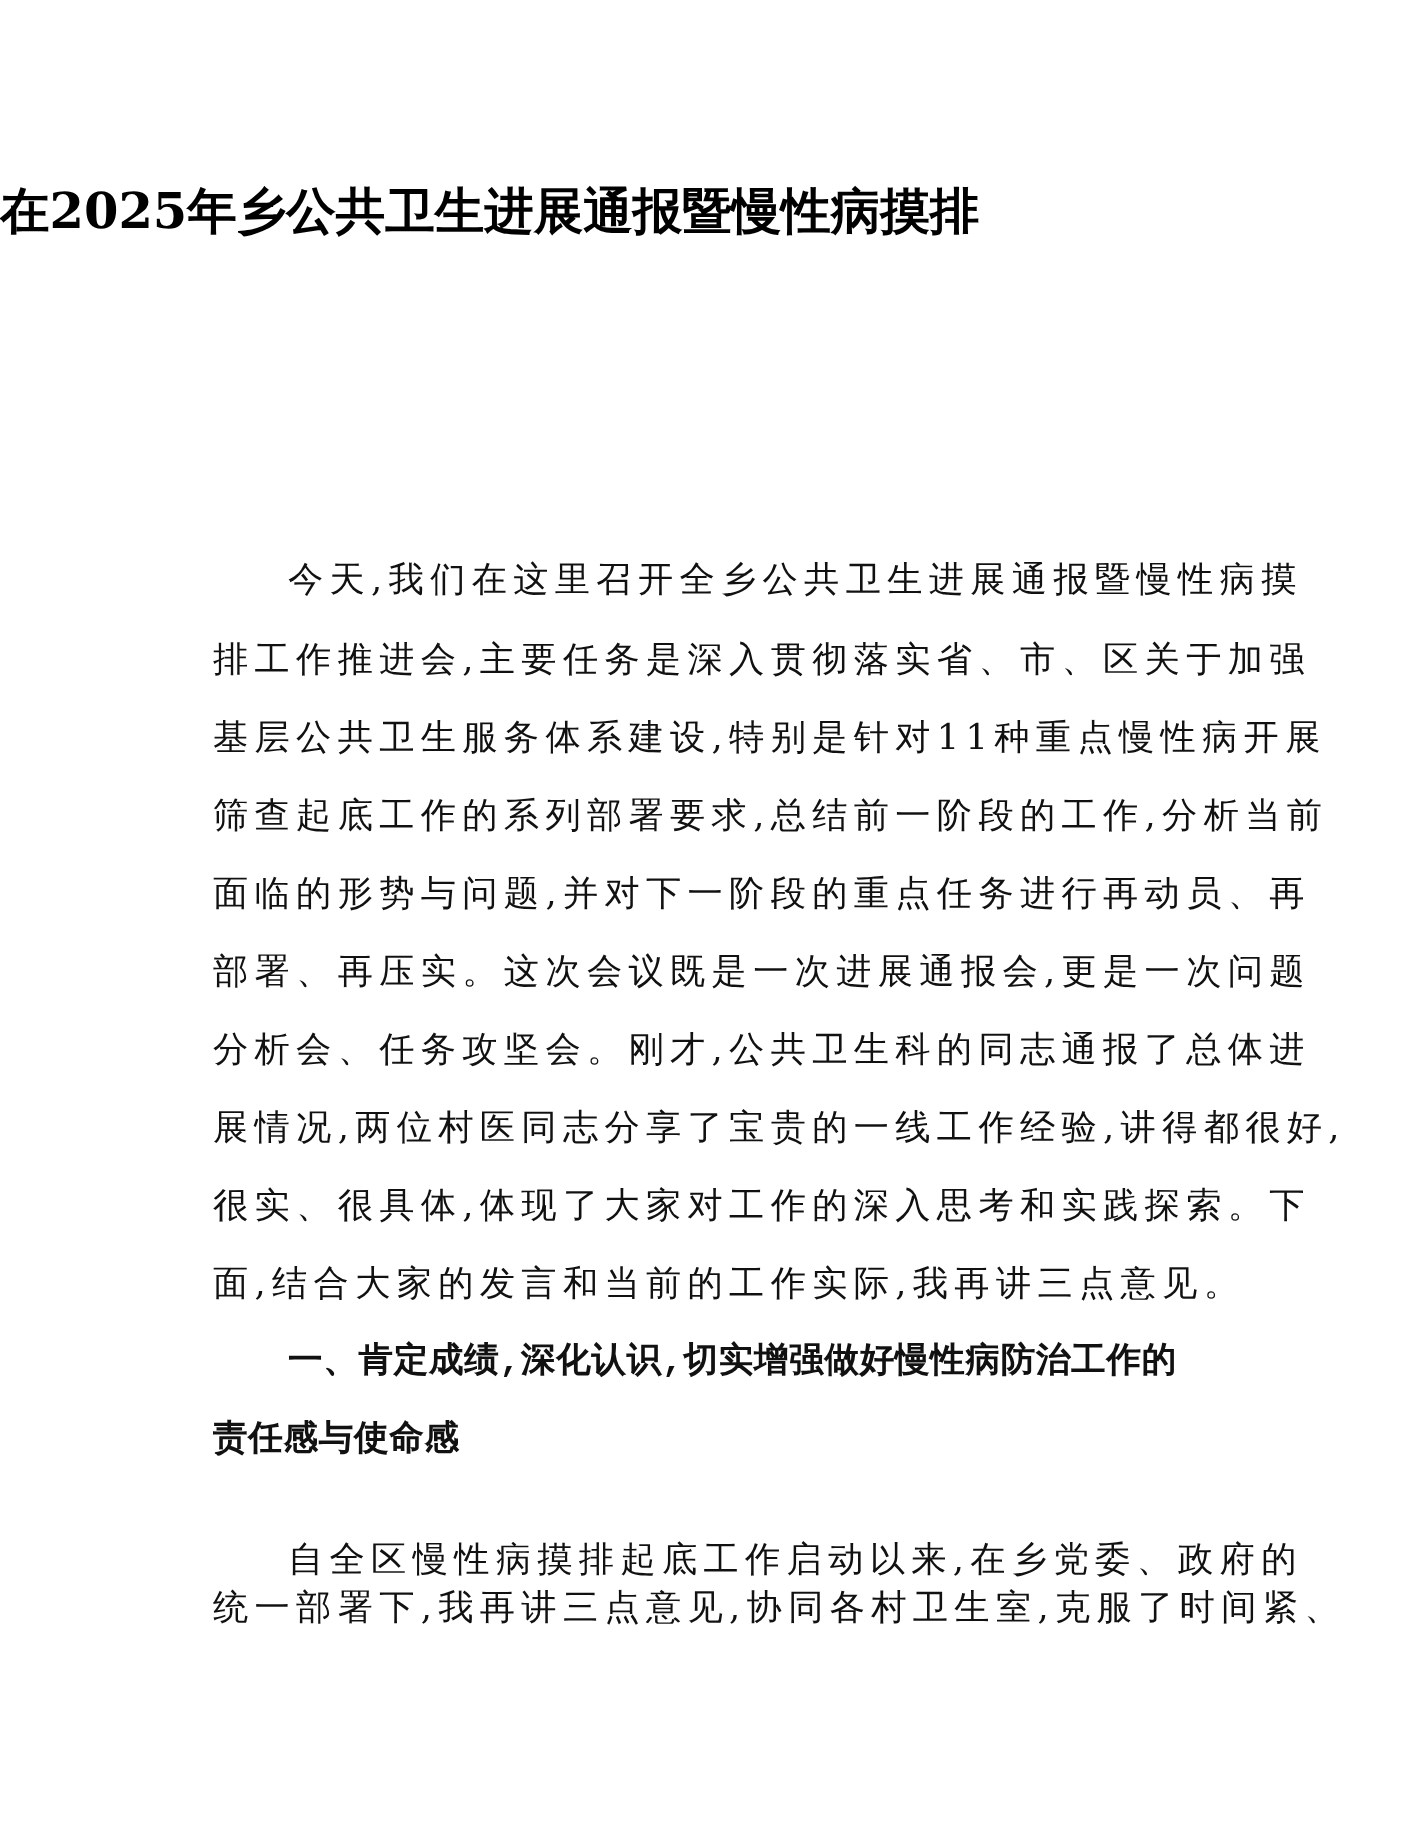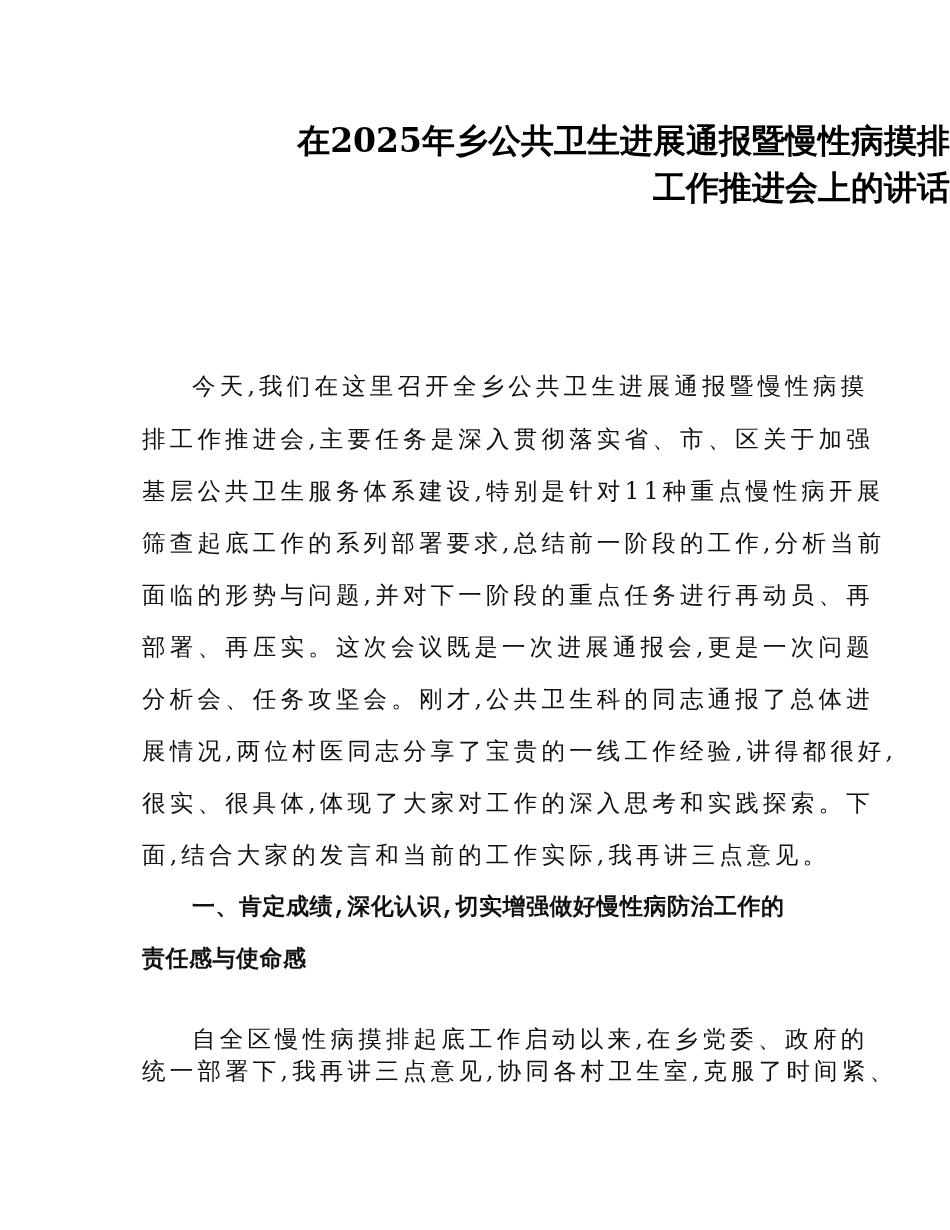--- a/index.html
+++ b/index.html
@@ -1,19 +1,19 @@
 <!DOCTYPE html>
 <html><head>
 <meta charset="utf-8">
 <style>
   html, body { margin: 0; padding: 0; background: #ffffff; }
   body { width: 950px; height: 1230px; position: relative; overflow: hidden; color: #000; }
   .page { position: absolute; left: 0; top: 0; width: 950px; height: 1230px; background: #fff; }
   .title-line {
-    position: absolute; left: 0; width: 950px; text-align: right;
+    position: absolute; left: 0; width: 950px; text-align: left;
     font-family: "DejaVu Serif", "Liberation Serif", serif;
     font-size: 33px; font-weight: bold; line-height: 40px; letter-spacing: 0px;
     color: #000;
   }
   .body-line {
     position: absolute; left: 142px; width: 680px; white-space: nowrap;
     font-family: "DejaVu Serif", "Liberation Serif", serif;
     font-size: 23.5px; line-height: 30px; color: #111;
     letter-spacing: 4.2px;
   }
@@ -25,21 +25,20 @@
     letter-spacing: 0.5px;
   }
   .heading-line.indent { left: 192px; }
 </style>
 </head>
 <body>
 
 <div class="page">
 
   <div class="title-line" style="top:121px;">在2025年乡公共卫生进展通报暨慢性病摸排</div>
-  <div class="title-line" style="top:168px;">工作推进会上的讲话</div>
 
 
   <div>
     <div class="body-line indent" style="top:371px;">今天,我们在这里召开全乡公共卫生进展通报暨慢性病摸</div>
     <div class="body-line" style="top:424px;">排工作推进会,主要任务是深入贯彻落实省、市、区关于加强</div>
     <div class="body-line" style="top:476px;">基层公共卫生服务体系建设,特别是针对11种重点慢性病开展</div>
     <div class="body-line" style="top:528px;">筛查起底工作的系列部署要求,总结前一阶段的工作,分析当前</div>
     <div class="body-line" style="top:580px;">面临的形势与问题,并对下一阶段的重点任务进行再动员、再</div>
     <div class="body-line" style="top:632px;">部署、再压实。这次会议既是一次进展通报会,更是一次问题</div>
     <div class="body-line" style="top:684px;">分析会、任务攻坚会。刚才,公共卫生科的同志通报了总体进</div>

